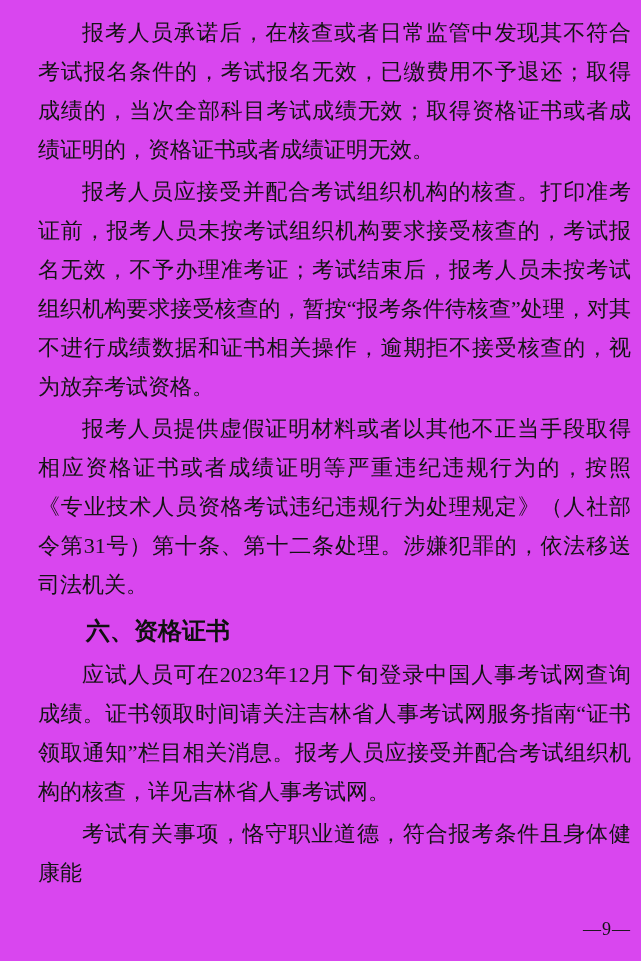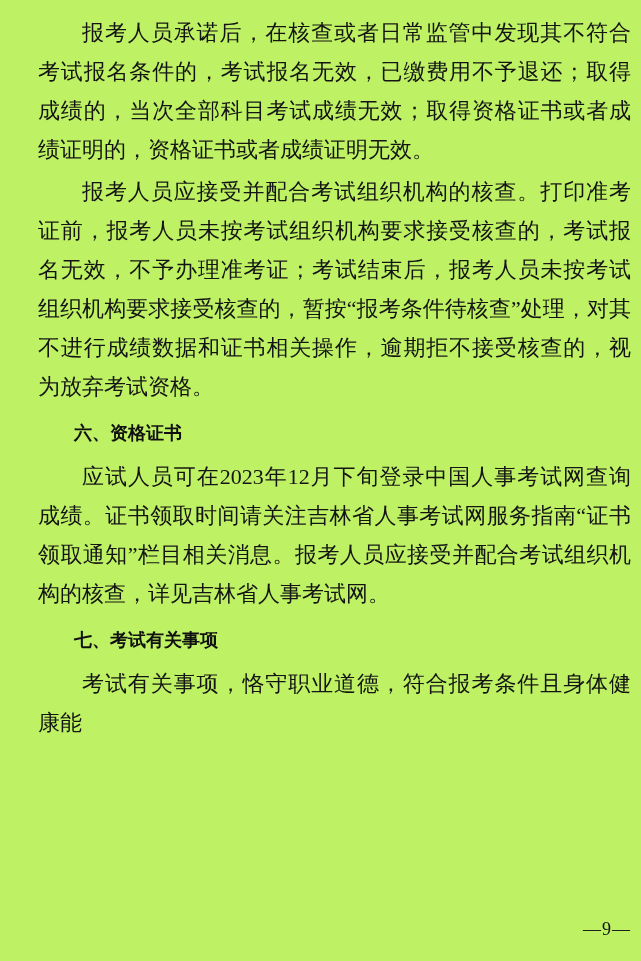--- a/index.html
+++ b/index.html
@@ -11,42 +11,42 @@
     width: 641px;
     height: 961px;
     overflow: hidden;
     color: #141414;
     font-family: "Liberation Serif", serif;
   }
   .page {
     position: relative;
     width: 641px;
     height: 961px;
-    background: #bef264;
+    background: #d946ef;
   }
   .content {
     position: absolute;
     left: 38px;
     top: 13px;
     width: 593px;
   }
   p.body-para {
     margin: 0 0 3px 0;
     font-size: 22px;
     line-height: 39px;
     text-align: justify;
     text-indent: 2em;
     font-family: "Liberation Serif", serif;
     color: #141414;
     word-break: break-all;
   }
   h2.section-heading {
     margin: 7px 0 4px 0;
     padding-left: 2em;
-    font-size: 18px;
+    font-size: 24px;
     line-height: 40px;
     font-weight: bold;
     font-family: "Liberation Sans", sans-serif;
     color: #101010;
   }
   .page-number {
     position: absolute;
     right: 10px;
     top: 918px;
     font-size: 18px;
@@ -56,19 +56,19 @@
     color: #141414;
   }
 </style>
 </head>
 <body>
 
 <main class="page">
   <div class="content" id="document-content">
       <p class="body-para">报考人员承诺后，在核查或者日常监管中发现其不符合考试报名条件的，考试报名无效，已缴费用不予退还；取得成绩的，当次全部科目考试成绩无效；取得资格证书或者成绩证明的，资格证书或者成绩证明无效。</p>
       <p class="body-para">报考人员应接受并配合考试组织机构的核查。打印准考证前，报考人员未按考试组织机构要求接受核查的，考试报名无效，不予办理准考证；考试结束后，报考人员未按考试组织机构要求接受核查的，暂按“报考条件待核查”处理，对其不进行成绩数据和证书相关操作，逾期拒不接受核查的，视为放弃考试资格。</p>
+      <p class="body-para">报考人员提供虚假证明材料或者以其他不正当手段取得相应资格证书或者成绩证明等严重违纪违规行为的，按照《专业技术人员资格考试违纪违规行为处理规定》（人社部令第31号）第十条、第十二条处理。涉嫌犯罪的，依法移送司法机关。</p>
       <h2 class="section-heading">六、资格证书</h2>
       <p class="body-para">应试人员可在2023年12月下旬登录中国人事考试网查询成绩。证书领取时间请关注吉林省人事考试网服务指南“证书领取通知”栏目相关消息。报考人员应接受并配合考试组织机构的核查，详见吉林省人事考试网。</p>
-      <h2 class="section-heading">七、考试有关事项</h2>
       <p class="body-para">考试有关事项，恪守职业道德，符合报考条件且身体健康能</p>
     </div>
   <div class="page-number">—9—</div>
 </main>
 
 </body></html>

